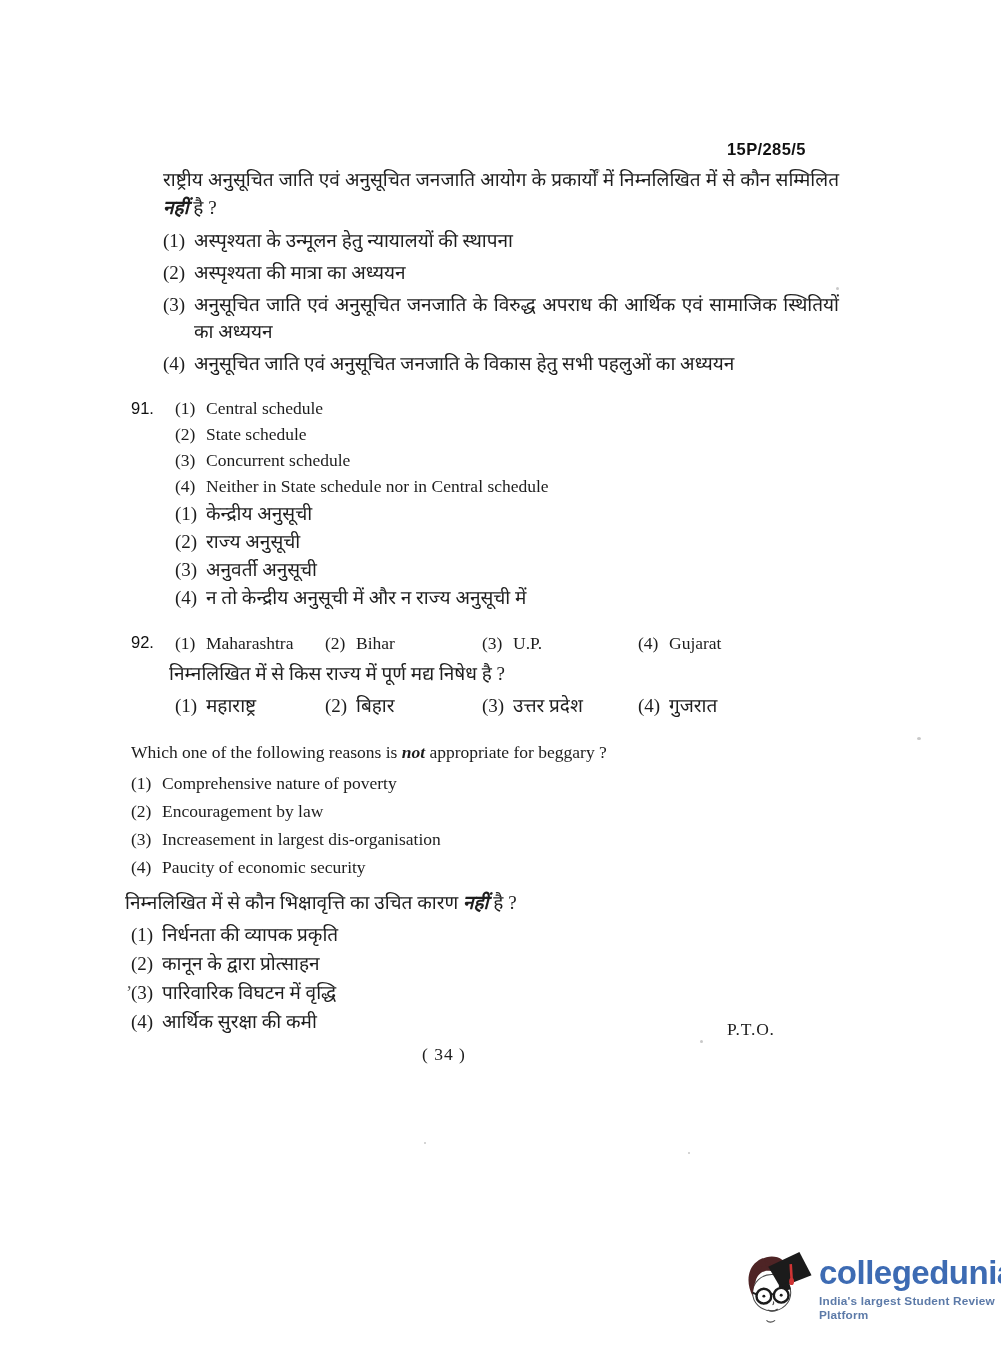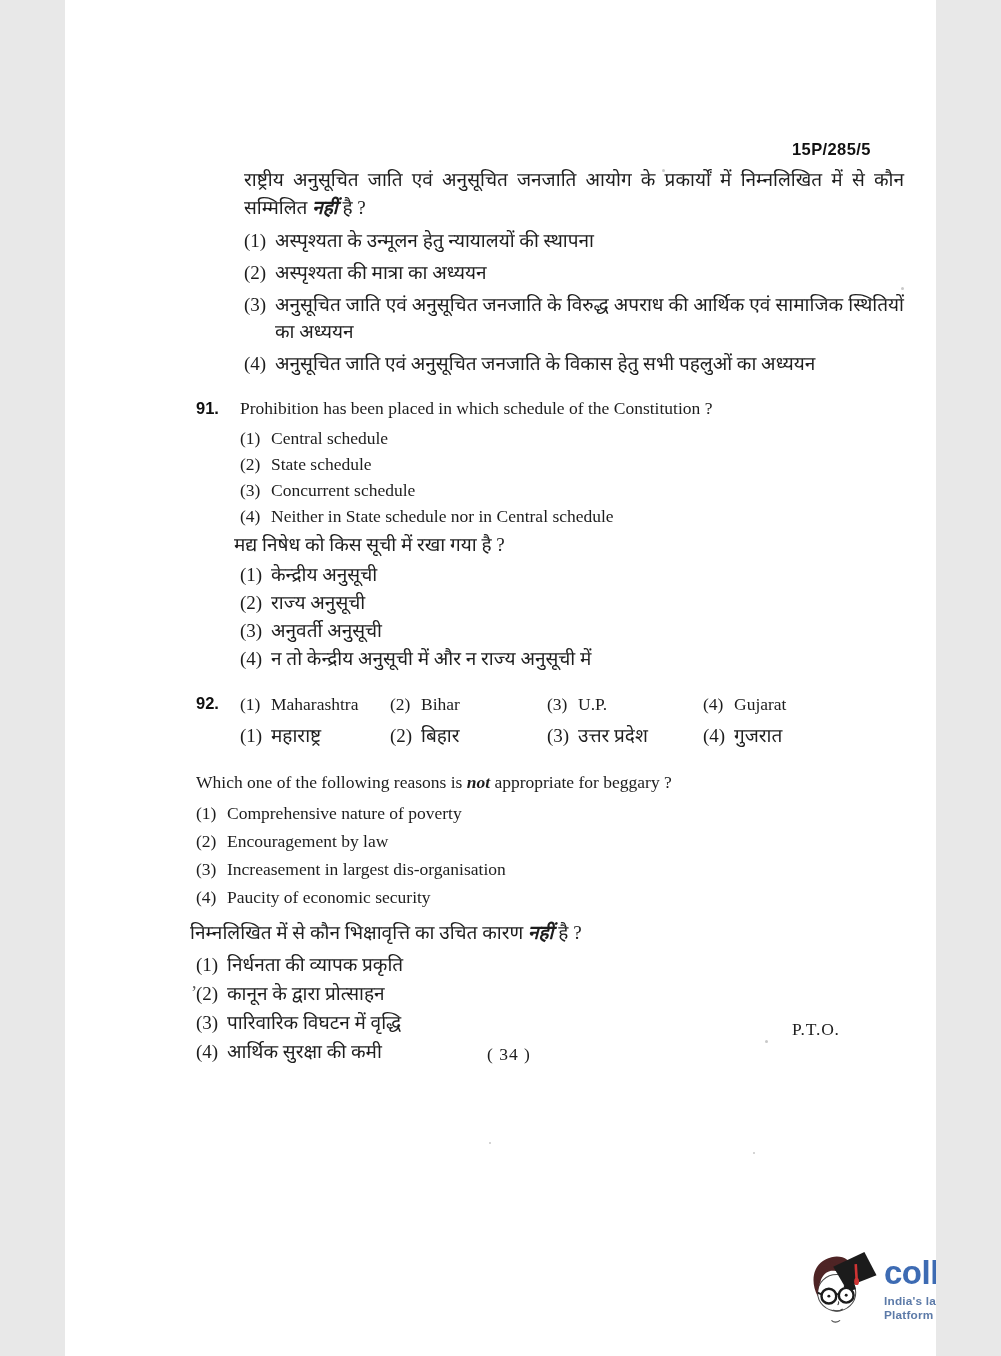--- a/index.html
+++ b/index.html
@@ -1,38 +1,38 @@
 <!DOCTYPE html>
 <html><head>
 <meta charset="utf-8">
 <style>
   html,body { margin:0; padding:0; background:#e8e8e8; }
   .page {
-    position:relative; width:871px; height:1356px; margin:0 auto;
+    position:relative; width:1001px; height:1356px; margin:0 auto;
     background:#ffffff; overflow:hidden;
     font-family:"Liberation Serif","DejaVu Serif",serif;
     color:#1d1d1d;
   }
   
   .doc-code {
     position:absolute; top:140px; left:727px;
     font-family:"Liberation Sans","DejaVu Sans",sans-serif;
     font-weight:bold; font-size:16.5px; letter-spacing:.4px; color:#111;
   }
   
   .content { position:absolute; top:166px; left:131px; width:708px; }
 
   .q { display:flex; margin-bottom:15px; }
   .qnum {
     width:44px; flex:none;
     font-family:"Liberation Sans","DejaVu Sans",sans-serif;
-    font-weight:bold; font-size:16.5px; padding-top:3px; color:#101010;
+    font-weight:normal; font-size:16.5px; padding-top:3px; color:#101010;
   }
   .qbody { flex:1; min-width:0; }
-  .cont-indent { margin-left:48px; }
+  .cont-indent { margin-left:32px; }
 
   .qtext { margin:0 0 5px 0; }
   .t-en { font-size:17.5px; line-height:25px; }
   .t-hi { font-size:19px;  line-height:28px; }
   .just { text-align:justify; }
 
   .emph { font-weight:bold; font-style:italic; }
 
   .opts { margin:0; }
   .opt { display:flex; }
@@ -107,40 +107,38 @@
         <div class="opt">
           <span class="om">(4)</span>
           <span class="ot">अनुसूचित जाति एवं अनुसूचित जनजाति के विकास हेतु सभी पहलुओं का अध्ययन</span>
         </div>
       </div>
     </section>
 
     <section class="q" style="margin-top:19px;">
       <div class="qnum">91.</div>
       <div class="qbody">
-        <p class="qtext t-en">Prohibition has been placed in which schedule of the Constitution ?</p>
         <div class="opts opts-en">
           <div class="opt">
             <span class="om">(1)</span>
             <span class="ot">Central schedule</span>
           </div>
           <div class="opt">
             <span class="om">(2)</span>
             <span class="ot">State schedule</span>
           </div>
           <div class="opt">
             <span class="om">(3)</span>
             <span class="ot">Concurrent schedule</span>
           </div>
           <div class="opt">
             <span class="om">(4)</span>
             <span class="ot">Neither in State schedule nor in Central schedule</span>
           </div>
         </div>
-        <p class="qtext t-hi" style="margin:2px 0 2px -6px;">मद्य निषेध को किस सूची में रखा गया है ?</p>
         <div class="opts opts-hi">
           <div class="opt">
             <span class="om">(1)</span>
             <span class="ot">केन्द्रीय अनुसूची</span>
           </div>
           <div class="opt">
             <span class="om">(2)</span>
             <span class="ot">राज्य अनुसूची</span>
           </div>
           <div class="opt">
@@ -169,20 +167,21 @@
           </div>
           <div class="cell c3">
             <span class="om">(3)</span>
             <span>U.P.</span>
           </div>
           <div class="cell c4">
             <span class="om">(4)</span>
             <span>Gujarat</span>
           </div>
         </div>
+        <p class="qtext t-hi" style="margin:1px 0 3px -6px;">निम्नलिखित में से किस राज्य में पूर्ण मद्य निषेध है ?</p>
         <div class="opt-row row-hi">
           <div class="cell c1">
             <span class="om">(1)</span>
             <span>महाराष्ट्र</span>
           </div>
           <div class="cell c2">
             <span class="om">(2)</span>
             <span>बिहार</span>
           </div>
           <div class="cell c3">

